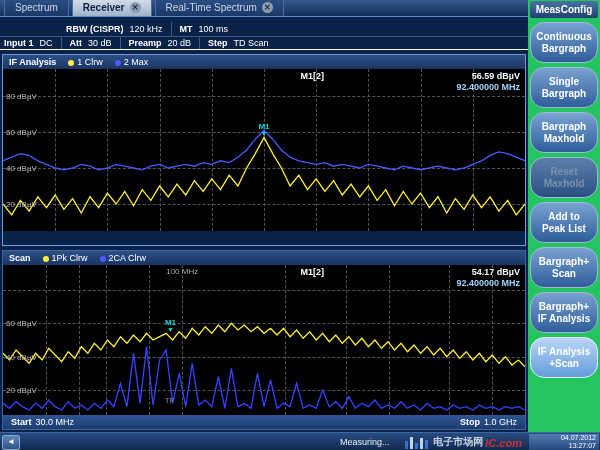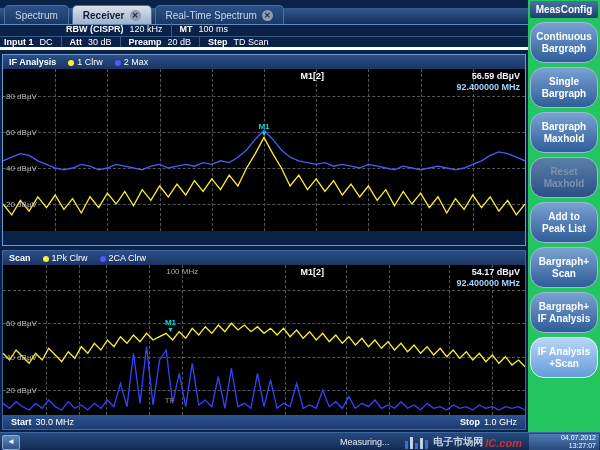--- a/index.html
+++ b/index.html
@@ -1,34 +1,34 @@
 <!DOCTYPE html>
 <html><head>
 <meta charset="utf-8">
 <style>
   html,body{margin:0;padding:0;background:#000;}
   .screen{position:relative;width:600px;height:450px;background:#0b2248;overflow:hidden;
           font-family:"Liberation Sans",sans-serif;-webkit-font-smoothing:antialiased;}
 
   
-  .tabbar{position:absolute;top:8px;left:0;right:0;height:17px;display:flex;align-items:flex-end;
+  .tabbar{position:absolute;top:0;left:0;right:0;height:17px;display:flex;align-items:flex-end;
           padding-left:4px;background:linear-gradient(#33598f,#152f5a);border-bottom:1px solid #5d8ac0;box-sizing:border-box;}
   .tab{height:19px;display:flex;align-items:center;gap:5px;padding:0 10px;margin-right:3px;
        border-radius:5px 5px 0 0;background:linear-gradient(#2c5188,#1a3866);
        color:#c9d6e8;font-size:10px;border:1px solid #4a6f9f;border-bottom:none;box-sizing:border-box;}
   .tab.active{background:linear-gradient(#d9e1ea,#9db2cb);color:#101f38;font-weight:bold;}
   .tab-close{display:inline-block;width:11px;height:11px;border-radius:50%;background:#8d9cb0;
              color:#1c2b42;font-size:8px;line-height:11px;text-align:center;font-weight:bold;}
   .win-icon{margin-left:auto;margin-right:4px;align-self:center;width:16px;height:14px;background:#1a3866;
             border:1px solid #4a6f9f;color:#9fc4ee;font-size:9px;line-height:13px;text-align:center;}
 
   
   .srow{position:absolute;left:0;width:528px;height:14px;color:#fff;font-size:9px;display:flex;align-items:center;box-sizing:border-box;}
   .srow1{top:22px;padding-left:66px;align-items:center;}
-  .srow2{top:36px;border-top:1px solid #39588a;border-bottom:3px solid #ffffff;padding-left:4px;}
+  .srow2{top:36px;border-top:1px solid #39588a;border-bottom:1px solid #ffffff;padding-left:4px;}
   .sitem b{font-weight:bold;margin-right:6px;}
   .sep{width:1px;height:100%;background:#39588a;margin:0 8px;}
 
   
   .window{position:absolute;left:2px;width:524px;background:#0b2248;border:1px solid #3f66a0;box-sizing:border-box;}
   .if-window{top:54px;height:192px;border-color:#6f9ad2;}
   .scan-window{top:250px;height:180px;}
   .whead{height:14px;background:linear-gradient(#2b4f86,#1a3563);display:flex;align-items:center;
          font-size:9px;color:#fff;padding:0 6px;gap:12px;}
   .wtitle{font-weight:bold;}

